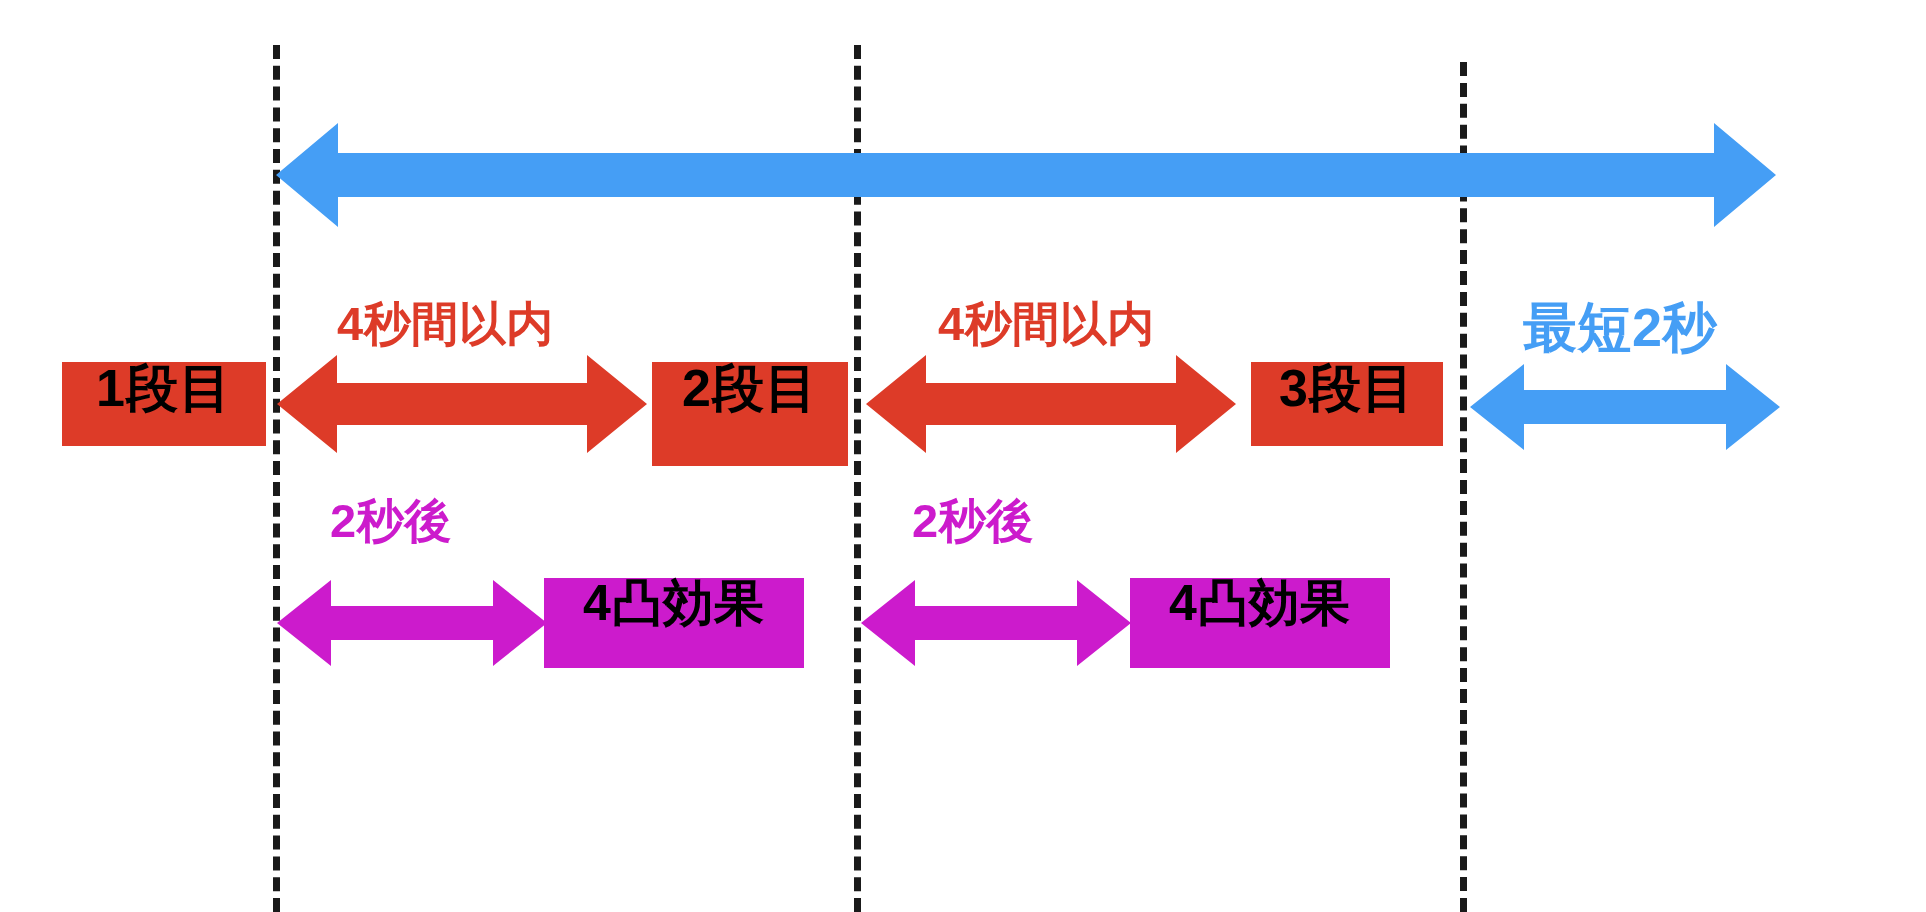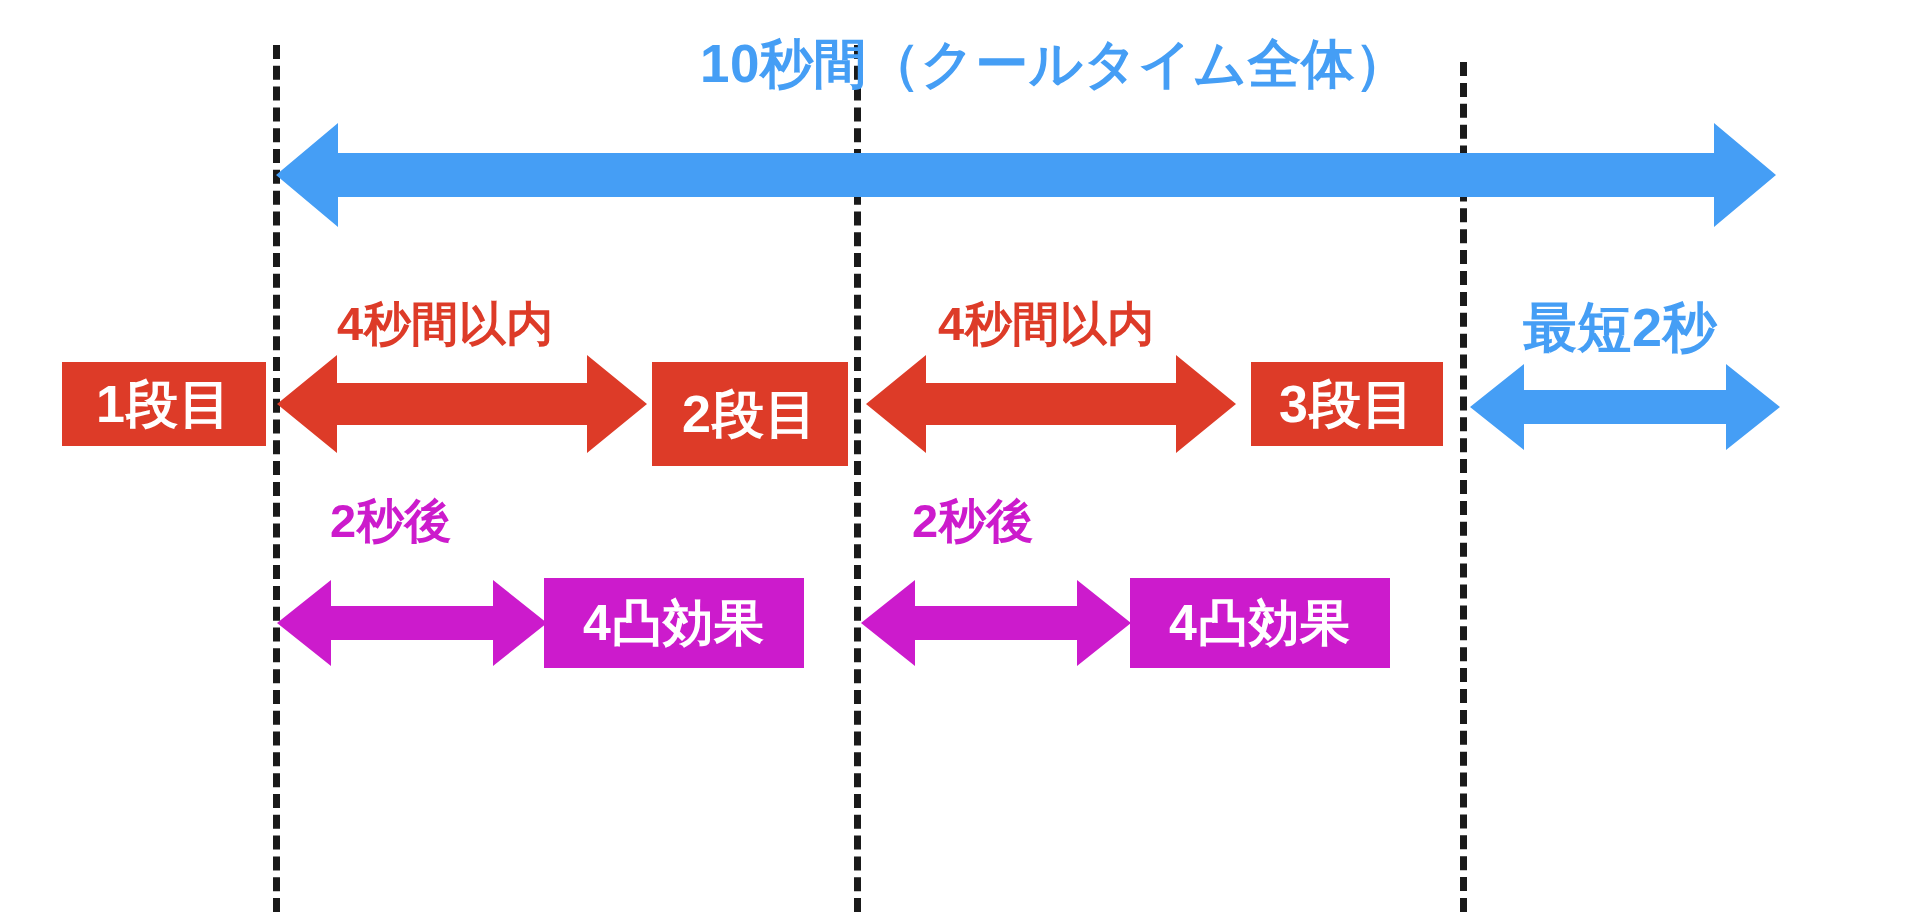--- a/index.html
+++ b/index.html
@@ -25,23 +25,23 @@
   .label {
     position: absolute;
     white-space: nowrap;
     font-weight: bold;
     letter-spacing: 0.5px;
     line-height: 1;
   }
   .box {
     position: absolute;
     display: flex;
-    align-items: center;
+    align-items: flex-start;
     justify-content: center;
-    color: #ffffff;
+    color: #000000;
     font-weight: bold;
     line-height: 1;
     letter-spacing: 1px;
   }
   .arrow-wrap {
     position: absolute;
   }
   .arrow-wrap svg {
     display: block;
     width: 100%;
@@ -50,21 +50,20 @@
 </style>
 </head>
 <body>
 
 <div id="stage">
 
   <div class="vline" style="left:273px; top:45px; height:867px;"></div>
   <div class="vline" style="left:854px; top:45px; height:867px;"></div>
   <div class="vline" style="left:1460px; top:62px; height:850px;"></div>
 
-  <div class="label" style="left:700px; top:37px; font-size:53px; color:#459EF5;">10秒間（クールタイム全体）</div>
 
   <div class="arrow-wrap" style="left:276px; top:115px; width:1500px; height:120px;">
     <svg viewBox="0 0 1500 120" preserveAspectRatio="none">
       <polygon points="0,60 62,8 62,38 1438,38 1438,8 1500,60 1438,112 1438,82 62,82 62,112" fill="#459EF5"></polygon>
     </svg>
   </div>
 
   <div class="box" style="left:62px; top:362px; width:204px; height:84px; background:#DD3B28; font-size:52px;">
     <span>1段目</span>
   </div>

